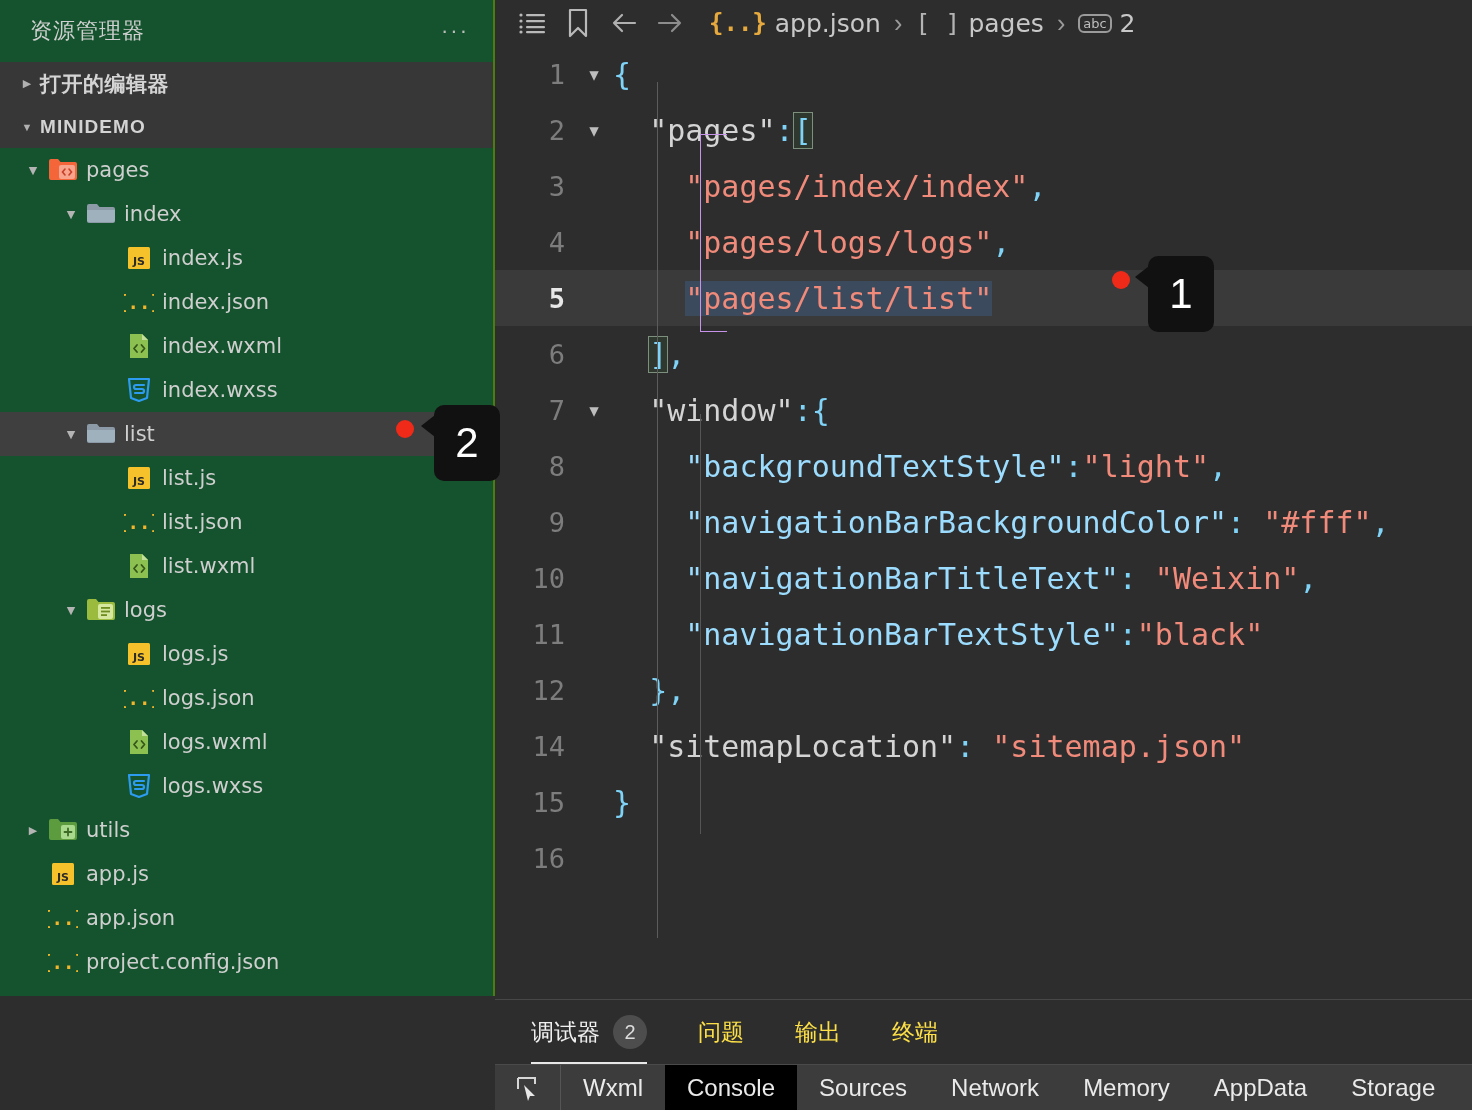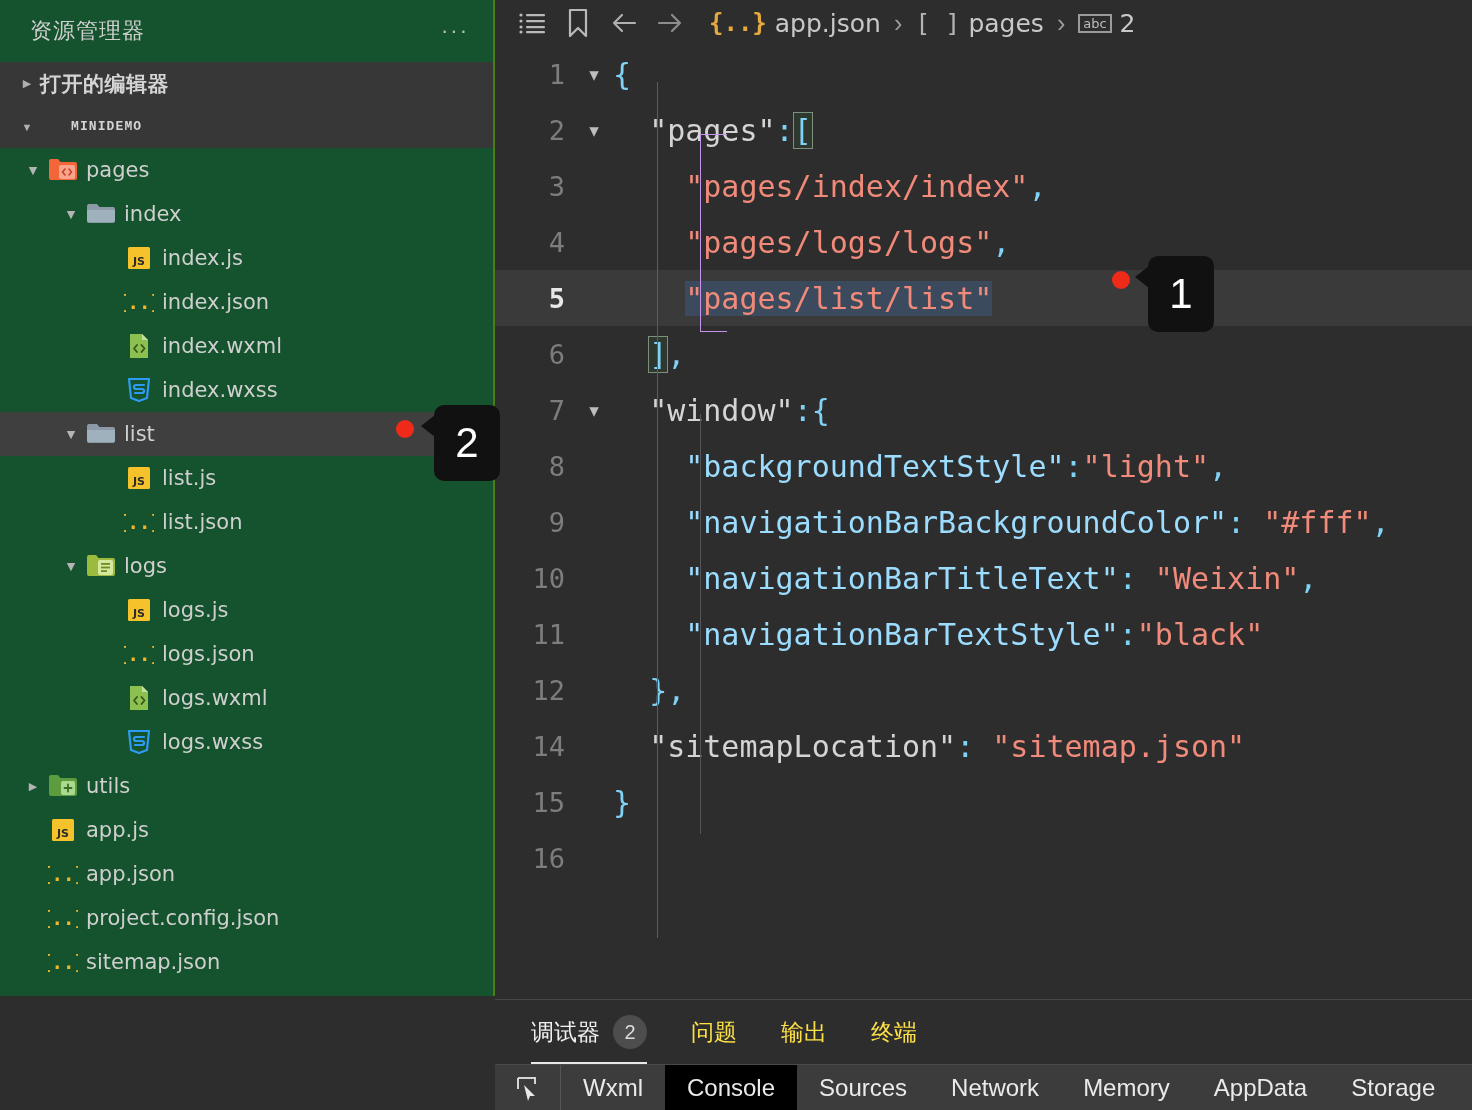--- a/index.html
+++ b/index.html
@@ -32,24 +32,24 @@
   .sb-dots { color: #bdbdbd; font-size: 22px; letter-spacing: 2px; line-height: 10px; cursor: pointer; }
 
   .sb-section {
     height: 43px; display: flex; align-items: center;
     background: #373737; padding-left: 14px;
     color: #d4d4d4;
   }
   .sb-section .twisty { width: 26px; text-align: center; font-size: 11px; color: #b0b0b0; }
   .sb-section .s-label {
     font-size: 21px; font-weight: bold; letter-spacing: 0.5px;
-    font-family: Liberation Mono, monospace;
+    font-family: Liberation Sans, sans-serif;
     text-align: right;
   }
-  .sb-section.latin .s-label { font-size: 13px; letter-spacing: 1.1px; margin-left: 31px; }
+  .sb-section.latin .s-label { font-size: 19px; letter-spacing: 1.1px; }
 
   .tree { position: relative; }
   .row {
     height: 44px; display: flex; align-items: center;
     color: #cfcfcf; font-size: 21px; white-space: nowrap;
     position: relative; cursor: pointer;
     font-family: "DejaVu Sans", "Liberation Sans", sans-serif;
   }
   .row.selected { background: #3f3f3f; }
   .row .twisty {
@@ -74,21 +74,21 @@
   .bc-crumbs { display: flex; align-items: center; margin-left: 16px; gap: 0; }
   .bc-crumbs .cr {
     display: flex; align-items: center; gap: 8px; cursor: pointer;
     color: #c8c8c8; font-size: 25px;
     font-family: "DejaVu Sans", "Liberation Sans", sans-serif;
   }
   .bc-sep { color: #9a9a9a; font-size: 25px; padding: 0 13px; }
   .json-ico { color: #e5a93d; font-size: 24px; font-family: "DejaVu Sans Mono", monospace; font-weight: bold;}
   .arr-ico { color: #b4b4b4; font-size: 25px; font-family: "DejaVu Sans Mono", monospace; }
   .abc-ico {
-    border: 2px solid #9b9b9b; border-radius: 0; color: #bdbdbd;
+    border: 2px solid #9b9b9b; border-radius: 6px; color: #bdbdbd;
     font-size: 13px; padding: 1px 3px; line-height: 1;
     font-family: "DejaVu Sans", sans-serif;
   }
 
   
   .editor {
     flex: 1 1 auto; position: relative; background: #2d2d2d;
     overflow: hidden;
   }
   .code-area {
@@ -124,21 +124,21 @@
   
   .vguide { position: absolute; width: 1px; background: #5c5c5c; }
   .pairguide { position: absolute; border-left: 1px solid #c792ea; border-top: 1px solid #c792ea; border-bottom: 1px solid #c792ea; }
 
   
   .panel {
     flex: 0 0 auto; background: #2d2d2d; border-top: 1px solid #474747;
   }
   .panel-tabs {
     height: 64px; display: flex; align-items: center;
-    padding-left: 36px; gap: 8px;
+    padding-left: 36px; gap: 15px;
   }
   .ptab {
     position: relative; height: 64px; display: flex; align-items: center;
     margin-right: 36px; cursor: pointer;
     color: #fde047; font-size: 23px;
     font-family: "DejaVu Sans", "Liberation Sans", sans-serif;
   }
   .ptab.active { color: #f0f0f0; }
   .ptab.active::after {
     content: ""; position: absolute; left: 0; right: 0; bottom: 0;
@@ -301,20 +301,32 @@
         </div>
         <div class="row">
           <span style="flex: 0 0 auto; width: 98px;"></span>
           <span class="twisty empty">▶</span>
           <span class="ficon">
             <svg width="30" height="26" viewBox="0 0 30 26">
               <text x="15" y="20" font-family="DejaVu Sans Mono, monospace" font-size="19" font-weight="bold" fill="#f3b52b" text-anchor="middle">{..}</text>
             </svg>
           </span>
           <span class="rlabel">list.json</span>
+        </div>
+        <div class="row">
+          <span style="flex: 0 0 auto; width: 98px;"></span>
+          <span class="twisty empty">▶</span>
+          <span class="ficon">
+            <svg width="26" height="28" viewBox="0 0 26 28">
+              <path d="M4 2 h12 l6 6 v18 H4 z" fill="#8cc152"></path>
+              <path d="M16 2 l6 6 h-6 z" fill="#c3e09a"></path>
+              <path d="M11 13 l-3 3.5 l3 3.5 M15.5 13 l3 3.5 l-3 3.5" fill="none" stroke="#35551a" stroke-width="1.8" stroke-linecap="round" stroke-linejoin="round"></path>
+            </svg>
+          </span>
+          <span class="rlabel">list.wxml</span>
         </div>
         <div class="row">
           <span style="flex: 0 0 auto; width: 60px;"></span>
           <span class="twisty">▼</span>
           <span class="ficon">
             <svg width="30" height="26" viewBox="0 0 30 26">
               <path d="M1 4 a2 2 0 0 1 2-2 h7 l2.5 3 H27 a2 2 0 0 1 2 2 v14 a2 2 0 0 1 -2 2 H3 a2 2 0 0 1 -2 -2 z" fill="#9bbb3f"></path>
               <rect x="12" y="7" width="15" height="15" rx="2" fill="#d6e8a0"></rect>
               <g fill="#6e8c1f">
                 <rect x="15" y="10" width="9" height="1.8"></rect>

